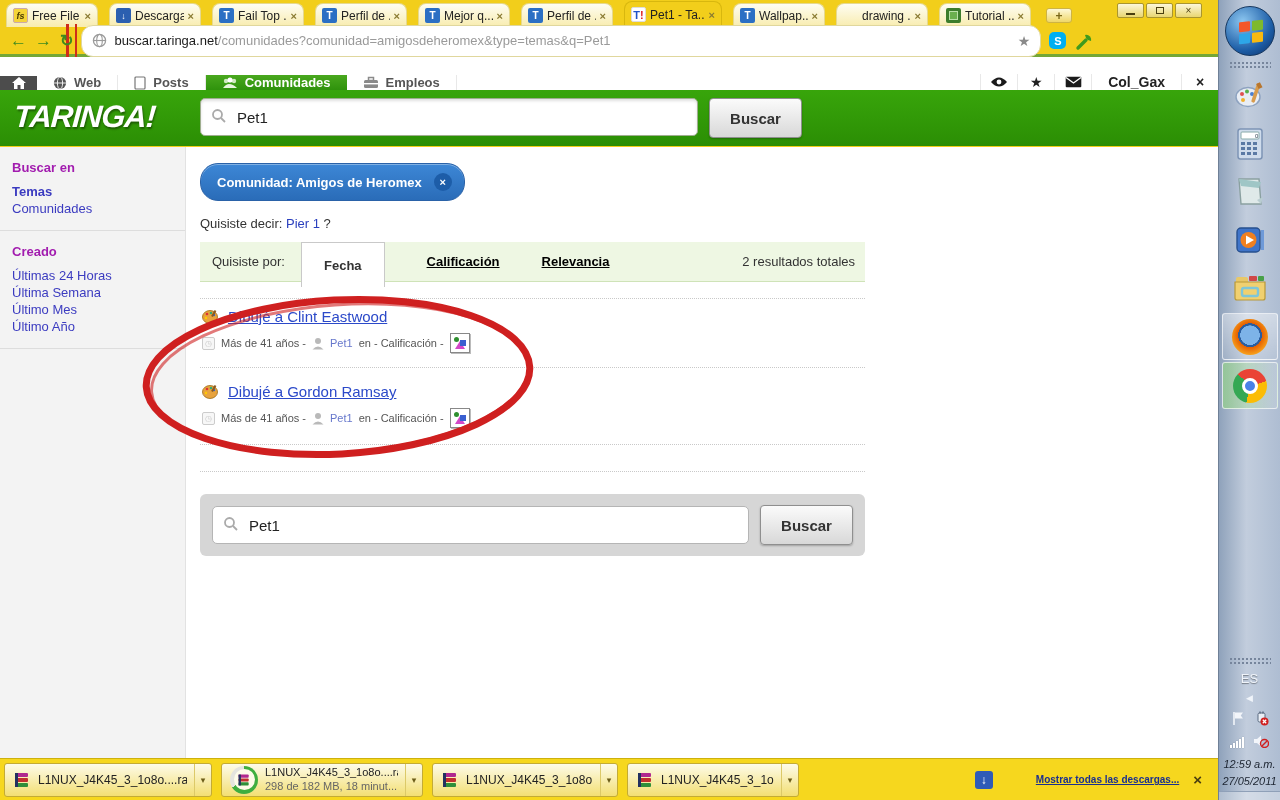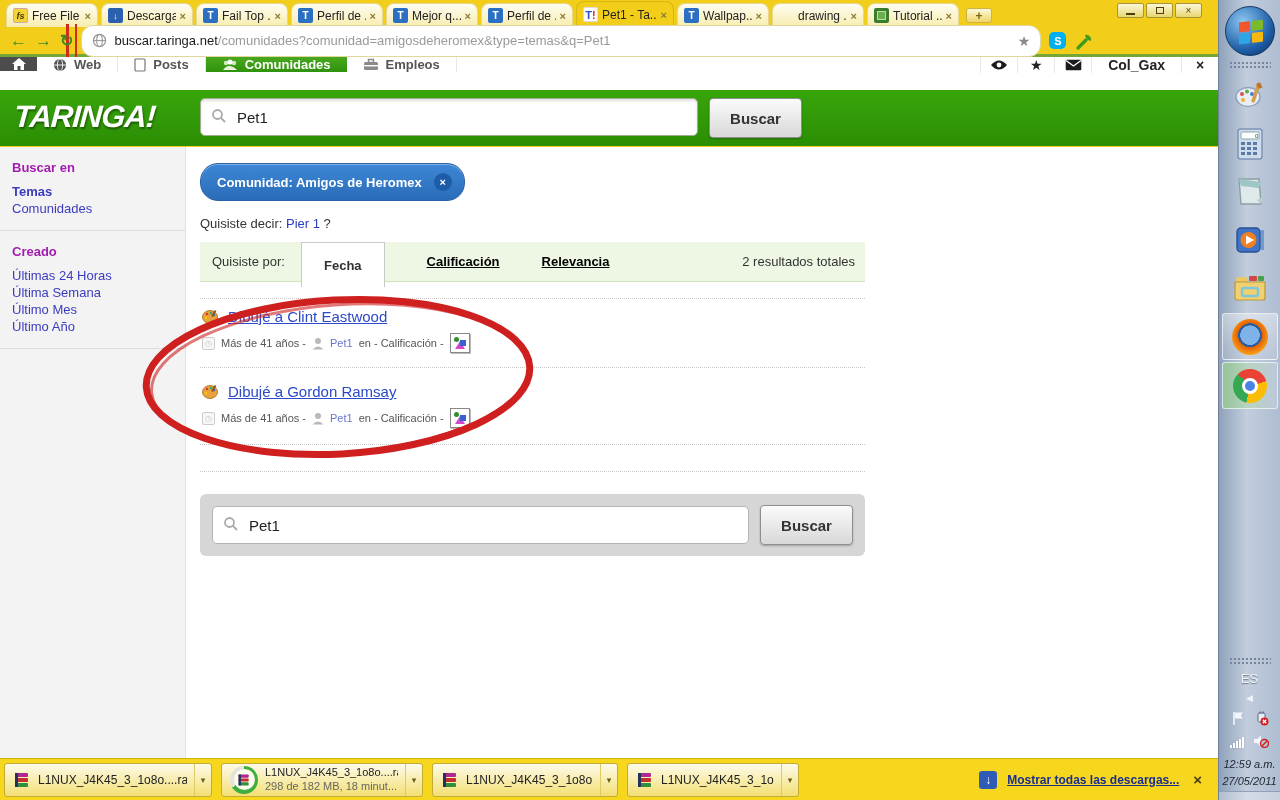--- a/index.html
+++ b/index.html
@@ -4,21 +4,21 @@
 <style>
   * { margin:0; padding:0; box-sizing:border-box; }
   html,body { width:1280px; height:800px; }
   body { font-family:"Liberation Sans", sans-serif; }
   .screen { position:relative; width:1280px; height:800px; overflow:hidden; background:#f2ce1b; }
 
   
   .browser { position:absolute; left:0; top:0; width:1218px; height:800px; background:#f2ce1b; }
 
   
-  .tabstrip { position:relative; height:27px; display:flex; align-items:flex-end; padding-left:6px; }
+  .tabstrip { position:relative; height:27px; display:flex; align-items:flex-end; padding-left:6px;gap:8px; }
   .tab { height:24px; width:92px; display:flex; align-items:center; gap:4px; padding:0 6px; margin-right:3px;
          border-radius:8px 8px 0 0; font-size:12px; color:#222; flex:none; }
   .tab.inactive { background:linear-gradient(#fefdf2,#f8ecae); border:1px solid #e6d98f; border-bottom:none; }
   .tab.active { background:#f2ce1b; border:1px solid #d8b70e; border-bottom:none; height:26px; width:98px; }
   .tab-title { flex:1; overflow:hidden; white-space:nowrap; }
   .tab-close { color:#8a7b33; font-size:11px; font-weight:bold; cursor:default; }
   .favicon { width:15px; height:15px; flex:none; display:flex; align-items:center; justify-content:center;
              font-size:9px; font-weight:bold; border-radius:2px; }
   .fav-fs { background:#f5d438; color:#4a3b00; font-style:italic; border:1px solid #caa; }
   .fav-download { background:#2b5fb0; color:#fff; }
@@ -50,21 +50,21 @@
   .addressbar { flex:1; height:23px; background:#fff; border:1px solid #e0d79d; border-radius:12px;
                 display:flex; align-items:center; padding:15px 10px; gap:7px; z-index:1; max-width:960px; }
   .url { font-size:13px; white-space:nowrap; overflow:hidden; }
   .url .host { color:#1b1b1b; }
   .url .path { color:#9a9a9a; }
   .addr-star { margin-left:auto; color:#8a8a8a; font-size:14px; }
   .skype-ic { width:17px; height:17px; border-radius:5px; background:#00aff0; color:#fff; font-weight:bold;
               font-size:11px; display:flex; align-items:center; justify-content:center; }
 
   
-  .sitenav { height:33px; background:#fff; display:flex; align-items:flex-start; }
+  .sitenav { height:33px; background:#fff; display:flex; align-items:flex-end; }
   .nav-home { width:37px; background:#4c4c4c; display:flex; align-items:center; justify-content:center; }
   .nav-item { display:flex; align-items:center; gap:7px; padding:0 16px; font-size:13px; font-weight:bold;
               color:#555; border-right:1px solid #e8e8e8; }
   .nav-item.active { background:linear-gradient(#49a81e,#2f920c); color:#fff; border-right:none; }
   .nav-right { margin-left:auto; display:flex; align-items:stretch; }
   .nav-cell { width:37px; display:flex; align-items:center; justify-content:center; border-left:1px solid #e8e8e8;
               color:#222; font-size:14px; }
   .nav-user { padding:0 16px; font-size:14px; font-weight:bold; color:#222; display:flex; align-items:center;
               border-left:1px solid #e8e8e8; }
 
@@ -152,21 +152,21 @@
               display:flex; align-items:center; justify-content:center; }
   .rar-ic { flex:none; }
   .progress-ring { width:28px; height:28px; border-radius:50%; flex:none;
                    display:flex; align-items:center; justify-content:center;
                    background:conic-gradient(#3fae3f 0 66%, #e4e4de 66% 100%); }
   .progress-ring .inner { width:21px; height:21px; border-radius:50%; background:#fdfbe9;
                           display:flex; align-items:center; justify-content:center; }
   .dl-right { margin-left:auto; display:flex; align-items:center; gap:10px; padding-right:8px; }
   .dl-glyph { width:18px; height:18px; background:#2f5bb7; border-radius:3px; color:#fff; font-size:12px;
               font-weight:bold; display:flex; align-items:center; justify-content:center; }
-  .dl-showall { font-size:12px; color:#1a2f8f; text-decoration:underline; font-weight:bold; }
+  .dl-showall { font-size:10px; color:#1a2f8f; text-decoration:underline; font-weight:bold;margin-left:33px; }
   .dl-close { color:#4a3f10; font-weight:bold; font-size:15px; padding:0 4px; }
 
   
   .taskbar { position:absolute; right:0; top:0; width:62px; height:800px;
              background:linear-gradient(to right,#8fa2bb,#c2cddd 45%,#aebdd2);
              border-left:1px solid #6f8097; display:flex; flex-direction:column; align-items:center; }
   .orb { margin-top:6px; width:50px; height:50px; border-radius:50%; border:1px solid #16375f; position:relative;
          background:radial-gradient(circle at 35% 30%, #8cc6f0, #1e5fa8 62%, #0a2c63); flex:none; }
   .orb-flag { position:absolute; left:13px; top:14px; width:24px; height:22px; display:grid;
               grid-template-columns:11px 11px; grid-template-rows:10px 10px; gap:2px; transform:skewY(-6deg); }

